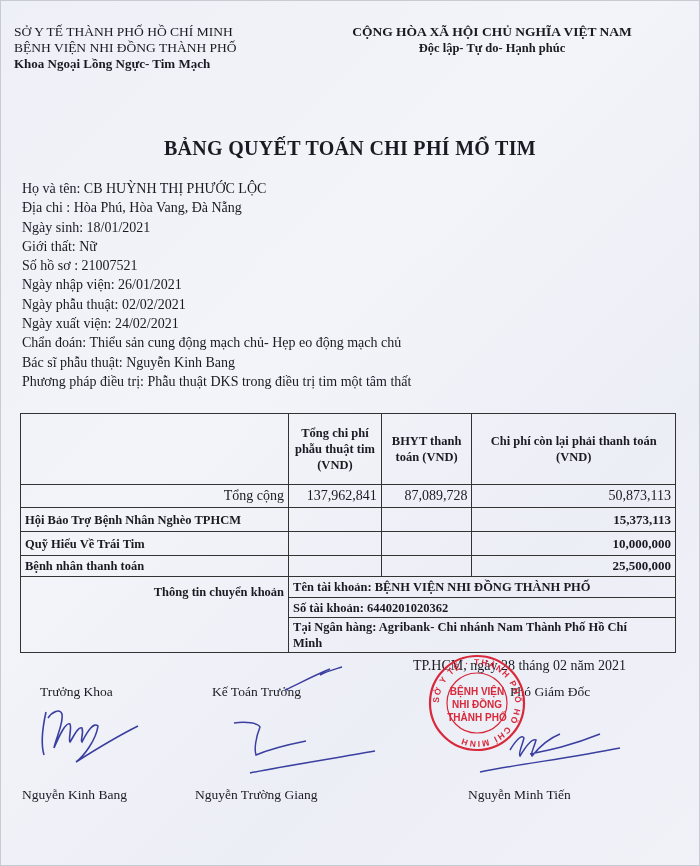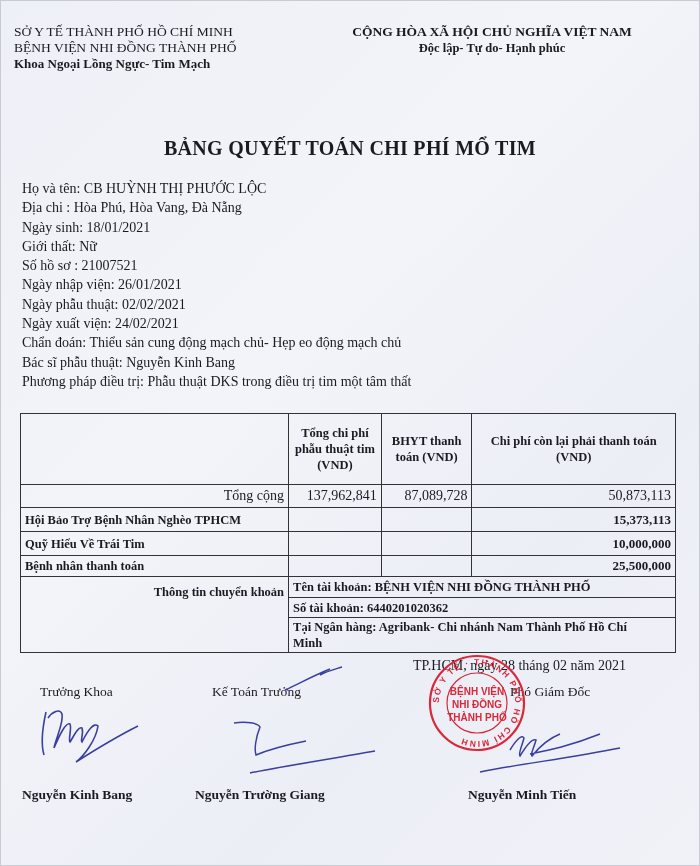--- a/index.html
+++ b/index.html
@@ -21,21 +21,21 @@
     position:absolute; left:20px; top:413px; width:656px;
     border-collapse:collapse; font-size:13px; line-height:16px;
   }
   table.cost td { border:1.3px solid #333; padding:0 4px; vertical-align:middle; }
   table.cost .h { text-align:center; font-weight:bold; font-family:"Liberation Serif", serif; font-size:12.5px; }
   table.cost .num { text-align:right; font-size:14px; }
   table.cost .bold { font-weight:bold; font-size:12.5px; }
   .c1 { width:263px; } .c2 { width:84px; } .c3 { width:82px; } .c4 { width:197px; }
   .date-line { left:413px; top:658px; font-size:14px; }
   .sig-title { font-weight:normal; font-size:13.5px; top:677px;margin-top:7px; }
-  .sig-name { font-weight:bold; font-size:13.5px; top:787px; }
+  .sig-name { font-weight:normal; font-size:13.5px; top:787px; }
   .stamp { position:absolute; left:427px; top:653px; width:100px; height:100px; }
   .sig { position:absolute; }
 </style>
 </head>
 <body>
 
 <div class="page-border"></div>
 
 <div class="abs hdr-left">
   <div>SỞ Y TẾ THÀNH PHỐ HỒ CHÍ MINH</div>

